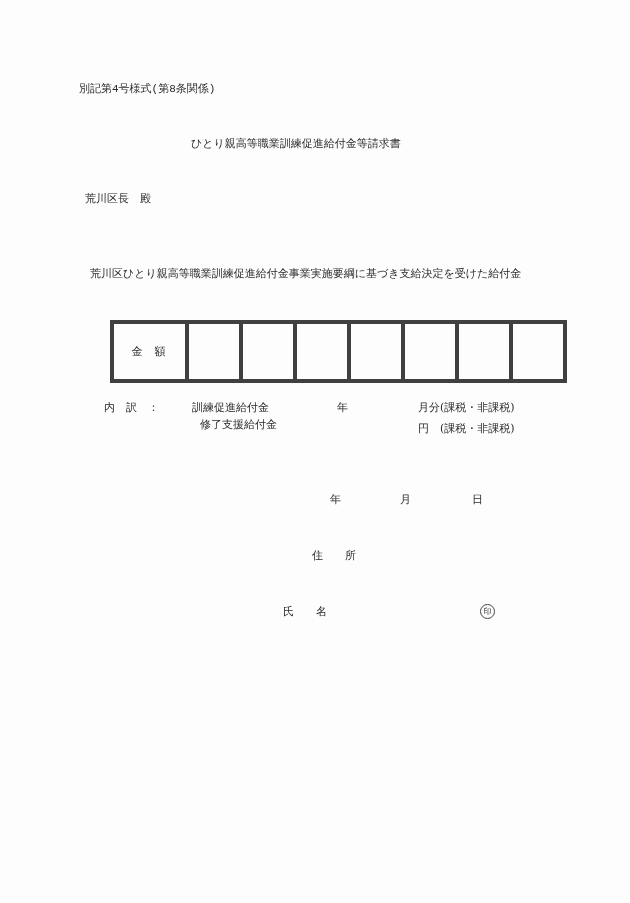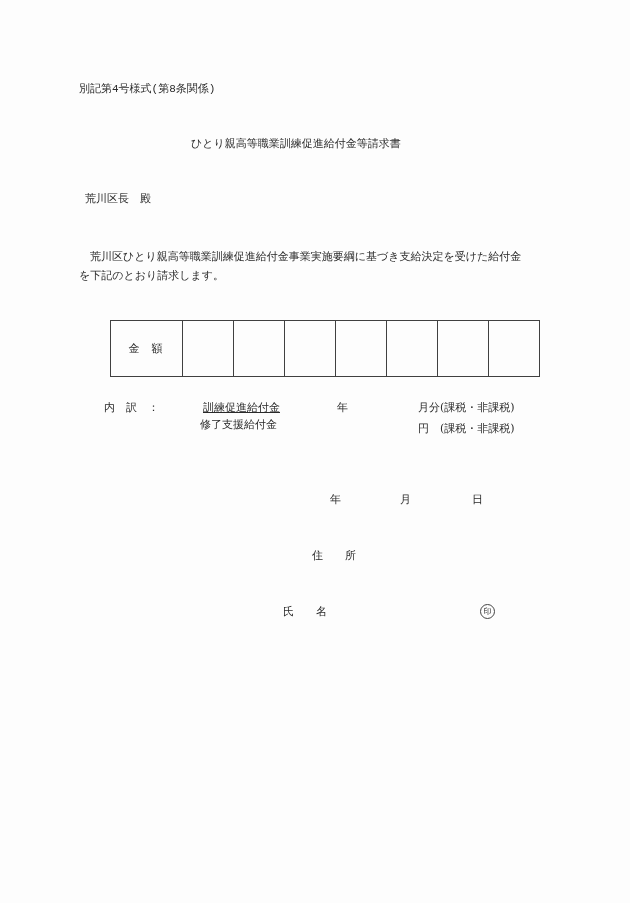--- a/index.html
+++ b/index.html
@@ -4,32 +4,32 @@
 <style>
   html, body { margin:0; padding:0; }
   body {
     width:630px; height:903px; background:#fdfdfd; position:relative; overflow:hidden;
     font-family:"DejaVu Serif", "Liberation Serif", serif; color:#2a2a2a; font-size:11px;
   }
   .abs { position:absolute; white-space:nowrap; line-height:14px; }
   .form-no { left:79px; top:82px;font-family:Liberation Mono, monospace; }
   .title { left:191px; top:137px; }
   .addressee { left:85px; top:192px; }
-  .body-text { left:79px; top:248px; width:480px; white-space:normal; line-height:19px;font-family:Liberation Mono, monospace; }
+  .body-text { left:79px; top:264px; width:480px; white-space:normal; line-height:19px; }
   .body-text .l1 { display:block; padding-left:11px; }
   .body-text .l2 { display:block; }
   table.amount {
     position:absolute; left:110px; top:320px; border-collapse:collapse;
   }
   table.amount td {
-    border:1px solid #404040; height:55px; width:50px; padding:0;
+    border:4px solid #404040; height:55px; width:50px; padding:0;
   }
   table.amount td.label { width:61px; text-align:center; letter-spacing:12px; padding-left:10px; }
   .breakdown-label { left:104px; top:401px; }
-  .b1 { left:203px; top:401px;text-decoration:underline; }
+  .b1 { left:192px; top:401px; }
   .b1-year { left:337px; top:401px; }
   .b1-suffix { left:418px; top:401px; }
   .b2 { left:200px; top:418px; }
   .b2-suffix { left:418px; top:422px; }
   .date-y { left:330px; top:493px; }
   .date-m { left:400px; top:493px; }
   .date-d { left:472px; top:493px; }
   .addr-label { left:283px; top:549px;margin-left:29px; }
   .name-label { left:283px; top:605px; }
   .seal { left:480px; top:604px; width:13px; height:13px; border:1px solid #444; border-radius:50%;
@@ -37,21 +37,20 @@
 </style>
 </head>
 <body>
 
 <div class="abs form-no">別記第4号様式(第8条関係)</div>
 <div class="abs title">ひとり親高等職業訓練促進給付金等請求書</div>
 <div class="abs addressee">荒川区長　殿</div>
 
 <div class="abs body-text">
   <span class="l1">荒川区ひとり親高等職業訓練促進給付金事業実施要綱に基づき支給決定を受けた給付金</span>
-  <span class="l2">を下記のとおり請求します。</span>
 </div>
 
 <table class="amount">
   <tbody>
       <tr>
     <td class="label">金額</td>
     <td></td>
     <td></td>
     <td></td>
     <td></td>

